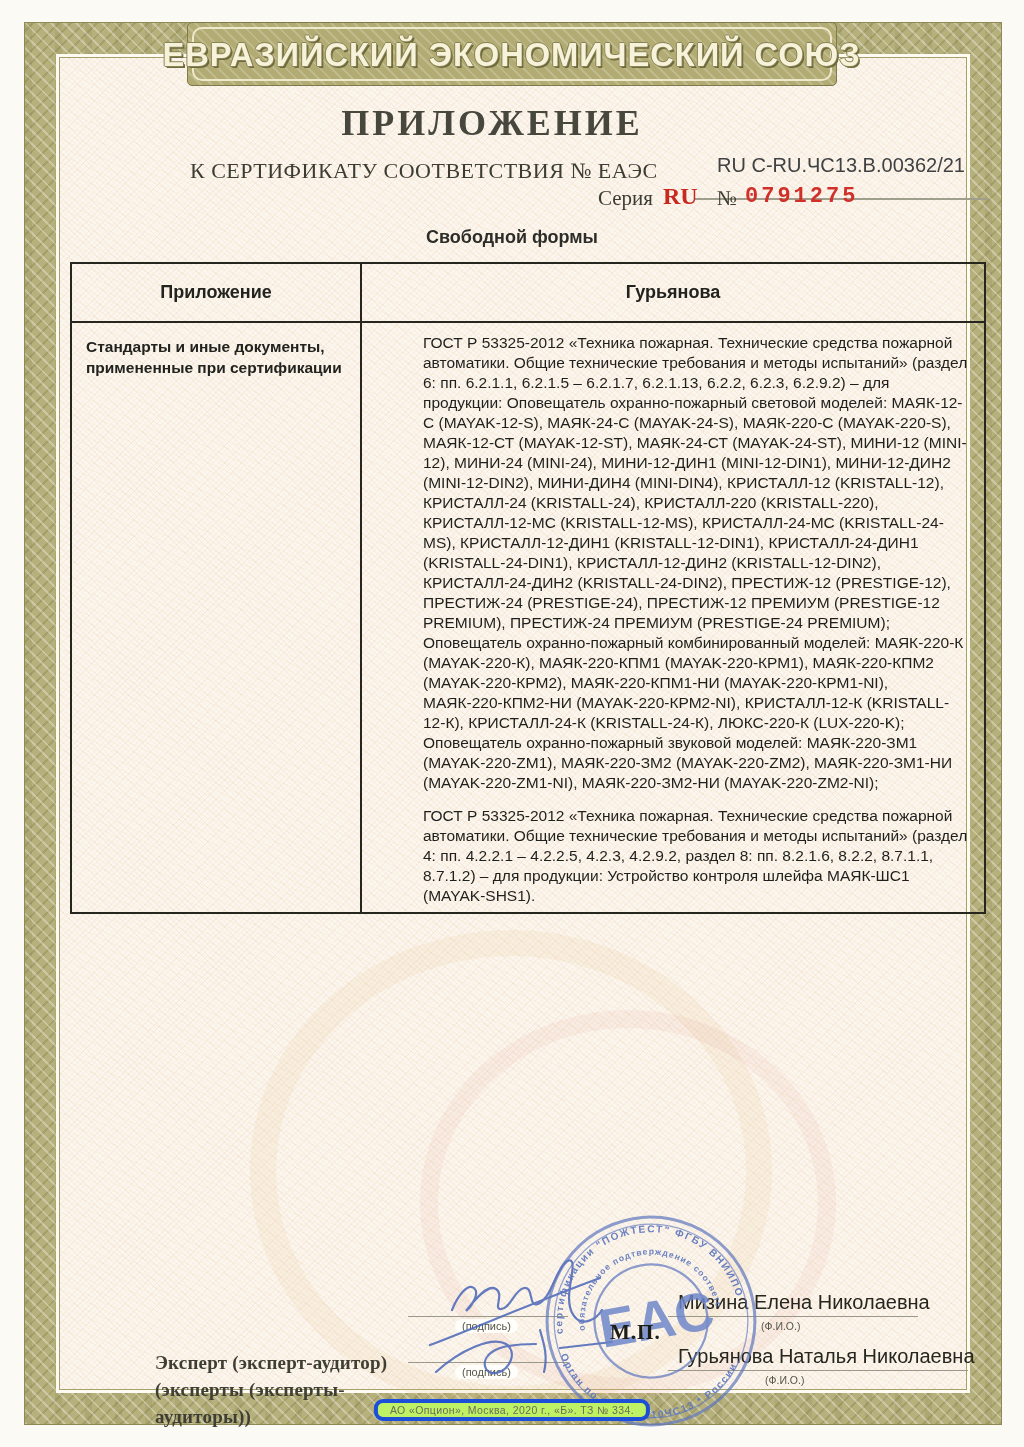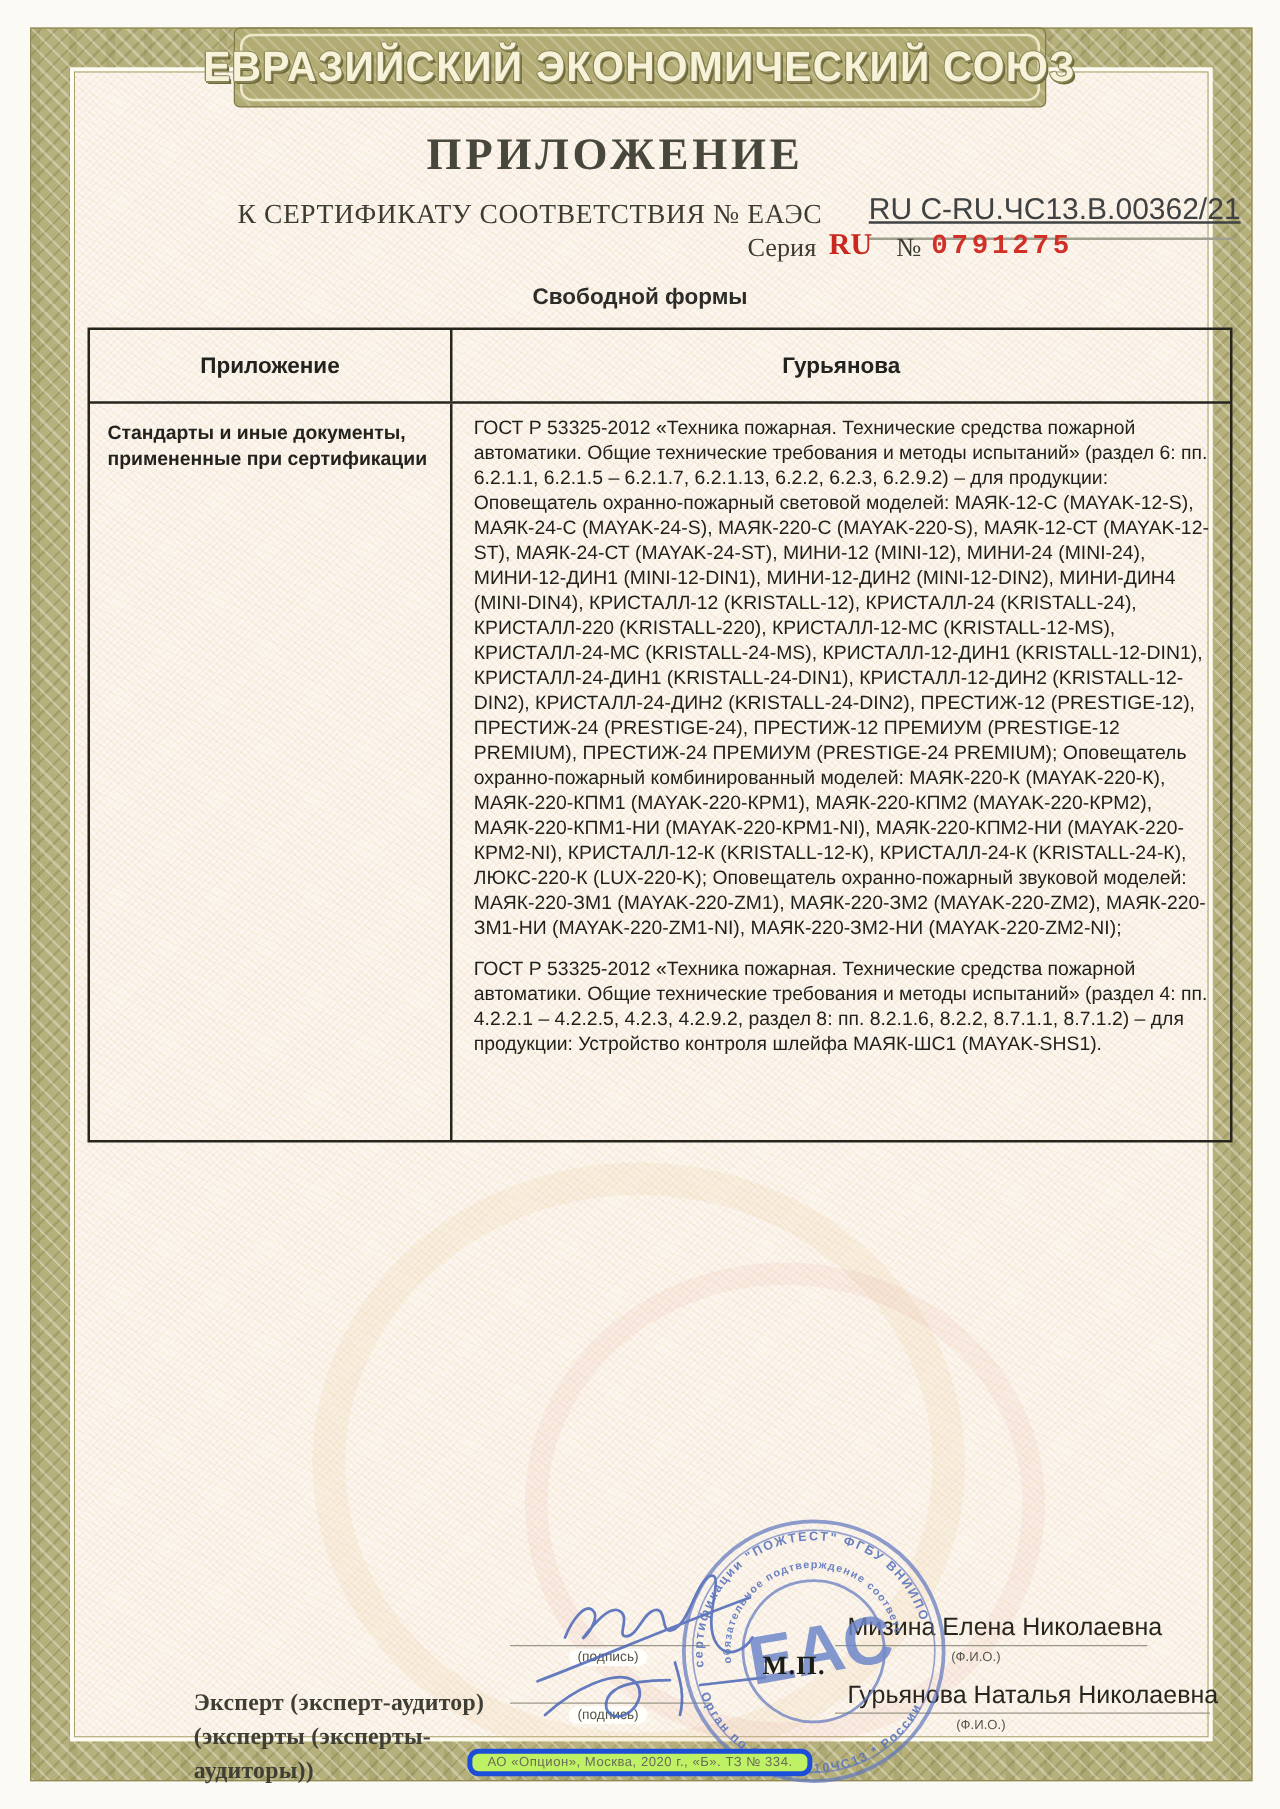--- a/index.html
+++ b/index.html
@@ -35,36 +35,36 @@
   .eaec-band::before{content:"";position:absolute;inset:4px;border:2px solid #efe9cc;border-radius:10px;}
   .eaec-band span{position:relative;font-weight:bold;font-size:34px;letter-spacing:1px;color:#f7f2da;
     transform:scaleX(.96);white-space:nowrap;
     text-shadow:1px 0 #8a8454,-1px 0 #8a8454,0 1px #8a8454,0 -1px #8a8454,2px 2px 0 #6e6a3e;}
 
   .title{position:absolute;left:0;right:40px;top:102px;text-align:center;
     font-family:"Liberation Serif",serif;font-weight:bold;font-size:36px;letter-spacing:3px;color:#47473d;}
 
   .cert-line{position:absolute;left:190px;top:158px;}
   .cert-label{font-family:"Liberation Serif",serif;font-size:22px;letter-spacing:.5px;color:#3c3c33;}
-  .cert-number{position:absolute;left:505px;top:-4px;width:292px;text-align:center;font-size:24px;color:#3f4142;
-    border-bottom:2px solid #a09e8d;padding-bottom:8px;white-space:nowrap;text-decoration:underline;}
+  .cert-number{position:absolute;left:505px;top:-4px;width:292px;text-align:center;font-size:20px;color:#3f4142;
+    border-bottom:2px solid #a09e8d;padding-bottom:21px;white-space:nowrap;}
   .series-line{position:absolute;left:0;top:186px;width:1024px;height:30px;
     font-family:"Liberation Serif",serif;font-size:21px;color:#3c3c33;}
   .series-label{position:absolute;left:598px;}
   .series-value{position:absolute;left:663px;top:-3px;color:#c8281e;font-weight:bold;font-size:24px;}
   .no-sign{position:absolute;left:717px;}
   .blank-number{position:absolute;left:745px;top:-2px;color:#d03028;font-family:"Liberation Mono",monospace;
     font-weight:bold;font-size:22px;letter-spacing:3px;}
   .form-type{position:absolute;left:0;right:0;top:227px;text-align:center;font-weight:bold;font-size:18px;color:#2c2c28;}
 
   
   .cert-table{position:absolute;left:70px;top:262px;width:916px;height:652px;border:2px solid #26261f;
     box-sizing:border-box;display:flex;flex-direction:column;}
   .thead{display:flex;height:57px;border-bottom:2px solid #26261f;flex:none;}
-  .tbody{display:flex;flex:1;overflow:hidden;}
+  .tbody{display:flex;flex:1;overflow:hidden;gap:44px;}
   .th{display:flex;align-items:center;justify-content:center;font-weight:bold;font-size:18px;color:#22221e;}
   .th-left,.td-left{width:290px;flex:none;border-right:2px solid #26261f;box-sizing:border-box;}
   .th-right,.td-right{flex:1;}
   .td-left{padding:13px 18px 0 14px;font-weight:bold;font-size:15.5px;line-height:21px;color:#22221e;}
   .td-right{padding:10px 14px 0 13px;font-size:15.5px;line-height:20px;color:#1f1f1b;}
   .td-right p{margin:0 0 0 4px;}
   .td-right p + p{margin-top:13px;}
 
   
   .sig-label{position:absolute;font-family:"Liberation Serif",serif;font-weight:600;font-size:19px;

